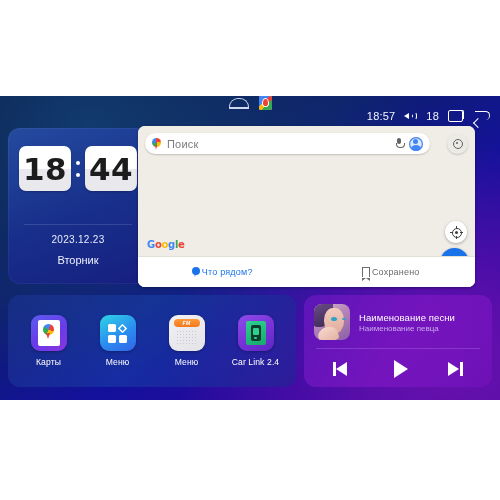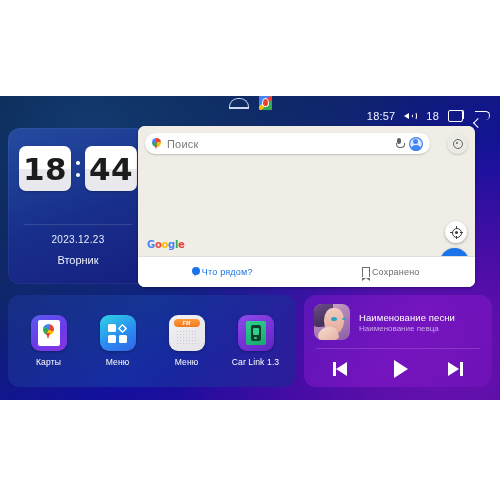--- a/index.html
+++ b/index.html
@@ -606,21 +606,21 @@
       </div>
       <div class="app-label">Меню</div>
     </div>
 
 
     <div class="app">
       <div class="app-icon ic-car">
         <i class="scr"></i>
           <i class="dev"></i>
       </div>
-      <div class="app-label">Car Link 1.3</div>
+      <div class="app-label">Car Link 2.4</div>
     </div>
 
   </div>
 
   <div id="music-widget">
     <div id="music-head">
       <div id="album-art">
         <i class="hair"></i>
           <i class="face"></i>
           <i class="eye"></i>

